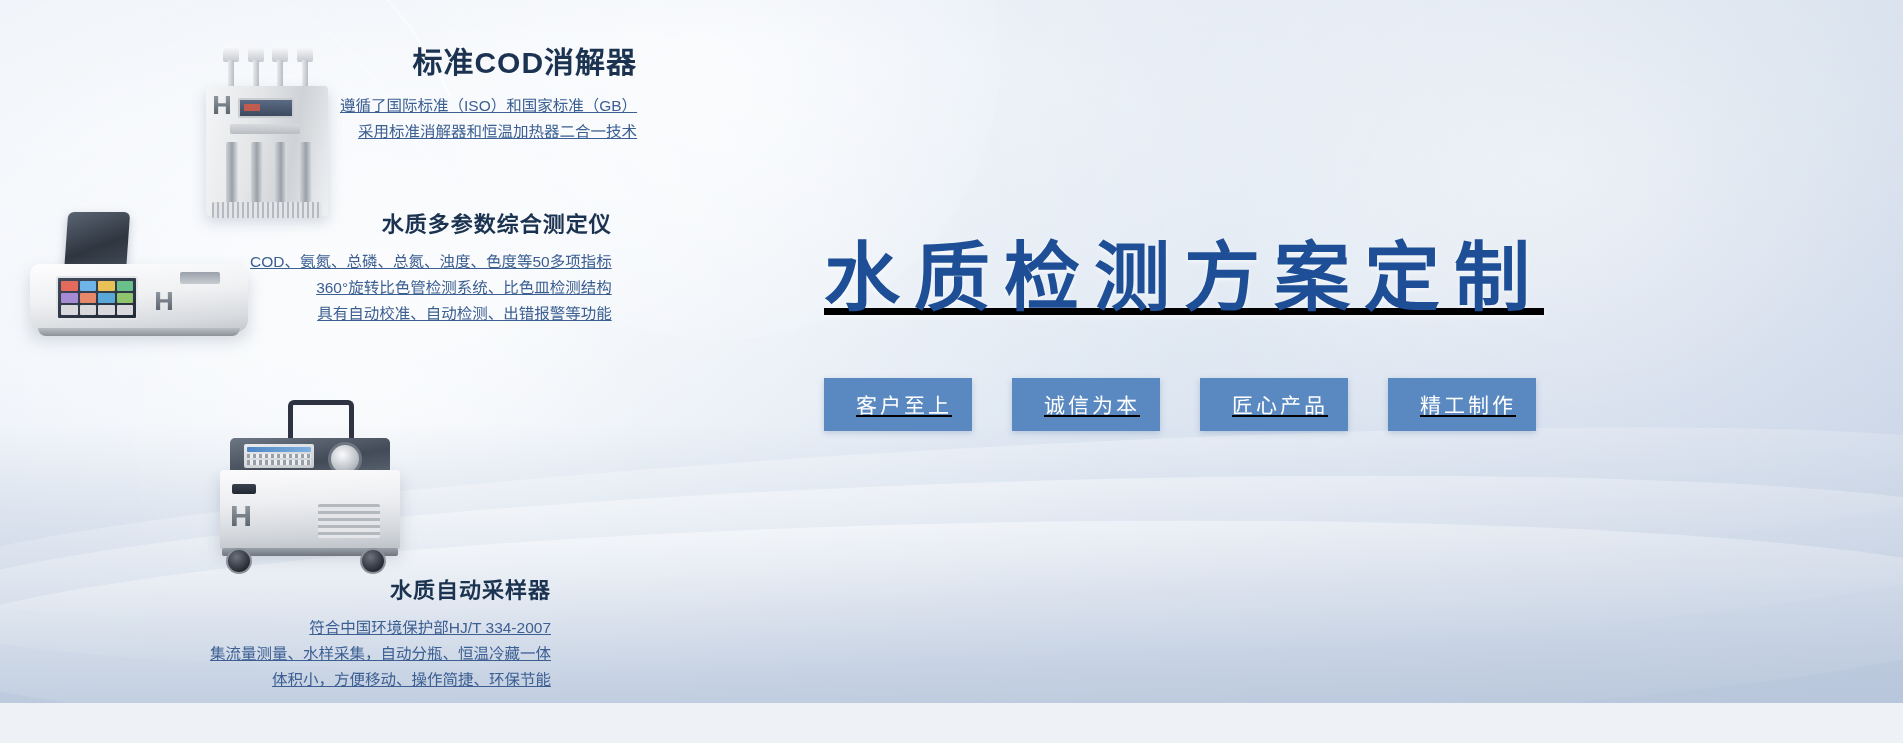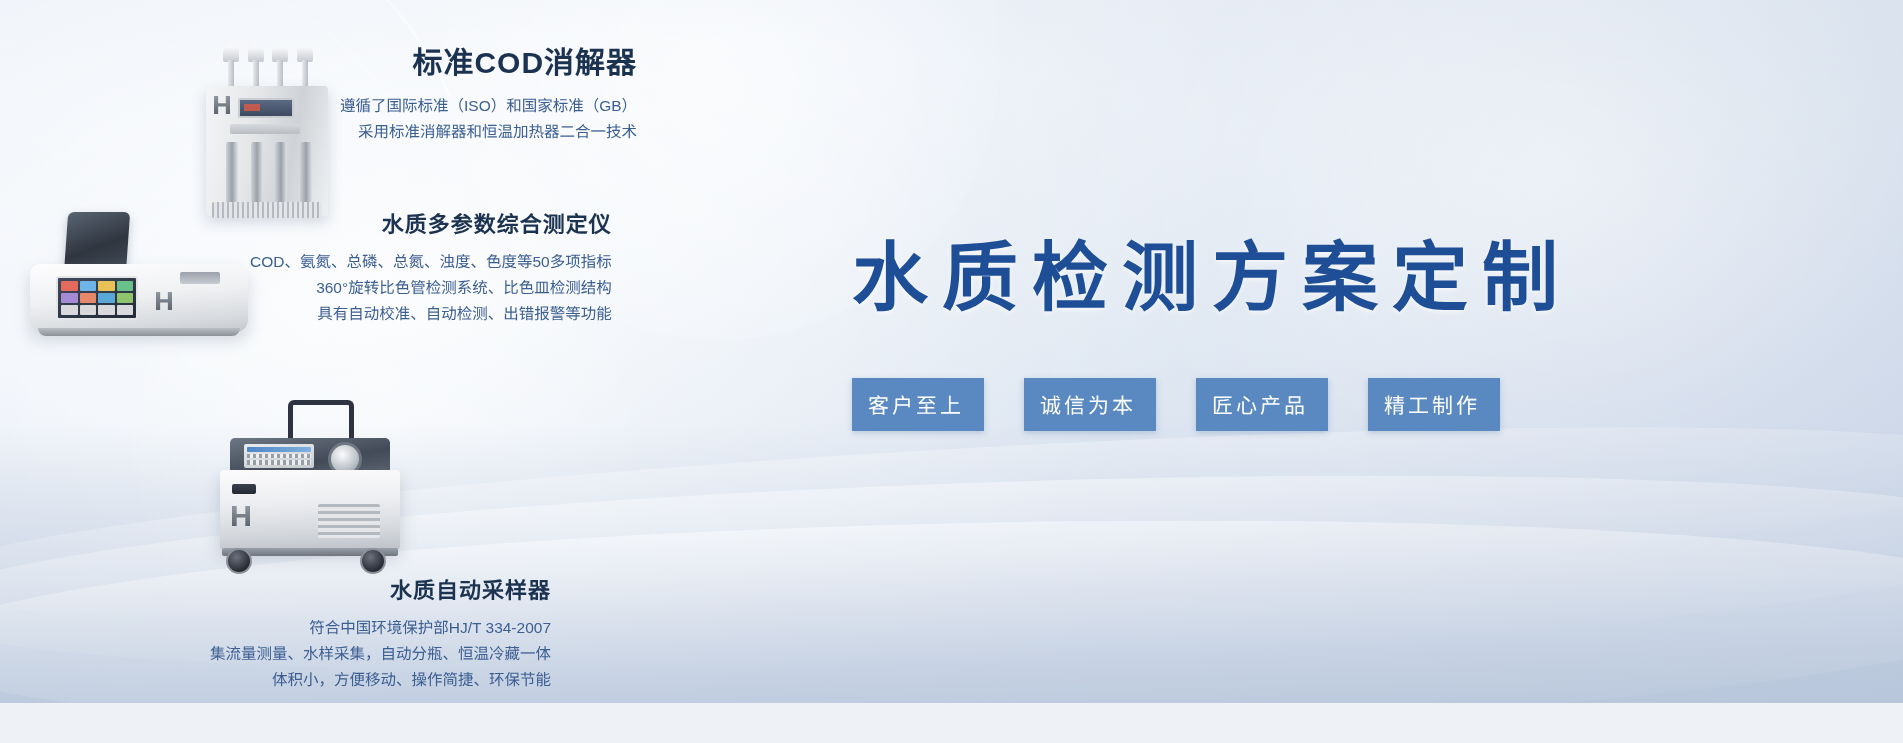--- a/index.html
+++ b/index.html
@@ -115,61 +115,63 @@
     white-space: nowrap;
     font-size: 22px;
     line-height: 1.15;
   }
   .product-desc {
     margin-top: 12px;
     color: #3c5f92;
     font-size: 15.5px;
     line-height: 1.68;
     white-space: nowrap;
+    text-decoration: underline;
   }
   .product-desc div { text-align: right; }
 
   
   #product-1 { left: 200px; top: 46px; }
   #product-1 .product-title { font-size: 30px; margin-left: 18px;}
   #product-2 { left: 30px;  top: 212px; }
   #product-3 { left: 210px; top: 400px; flex-direction: column; }
 
   .product-photo {
     position: relative;
     flex: none;
   }
 
   
   .hero {
     position: absolute;
-    left: 852px;
+    left: 824px;
     top: 236px;
     width: 1010px;
+    text-decoration: underline;
   }
   .hero-title {
     font-size: 76px;
     font-weight: bold;
     color: #1d4e96;
     letter-spacing: 14px;
     white-space: nowrap;
     line-height: 1.1;
     text-shadow: 0 2px 5px rgba(255,255,255,0.65);
   }
   .hero-tags {
     margin-top: 58px;
     display: flex;
     gap: 40px;
   }
   .tag {
     background: #5989c0;
     color: #ffffff;
     font-size: 21px;
     letter-spacing: 3px;
-    padding: 11px 20px 12px 16px;
+    padding: 11px 20px 12px 32px;
     white-space: nowrap;
     box-shadow: 0 2px 6px rgba(60,95,146,0.25);
   }
 
   
   
   .m1 { width: 140px; height: 180px; }
   .m1 .body {
     position: absolute; left: 6px; top: 40px;
     width: 122px; height: 130px;

